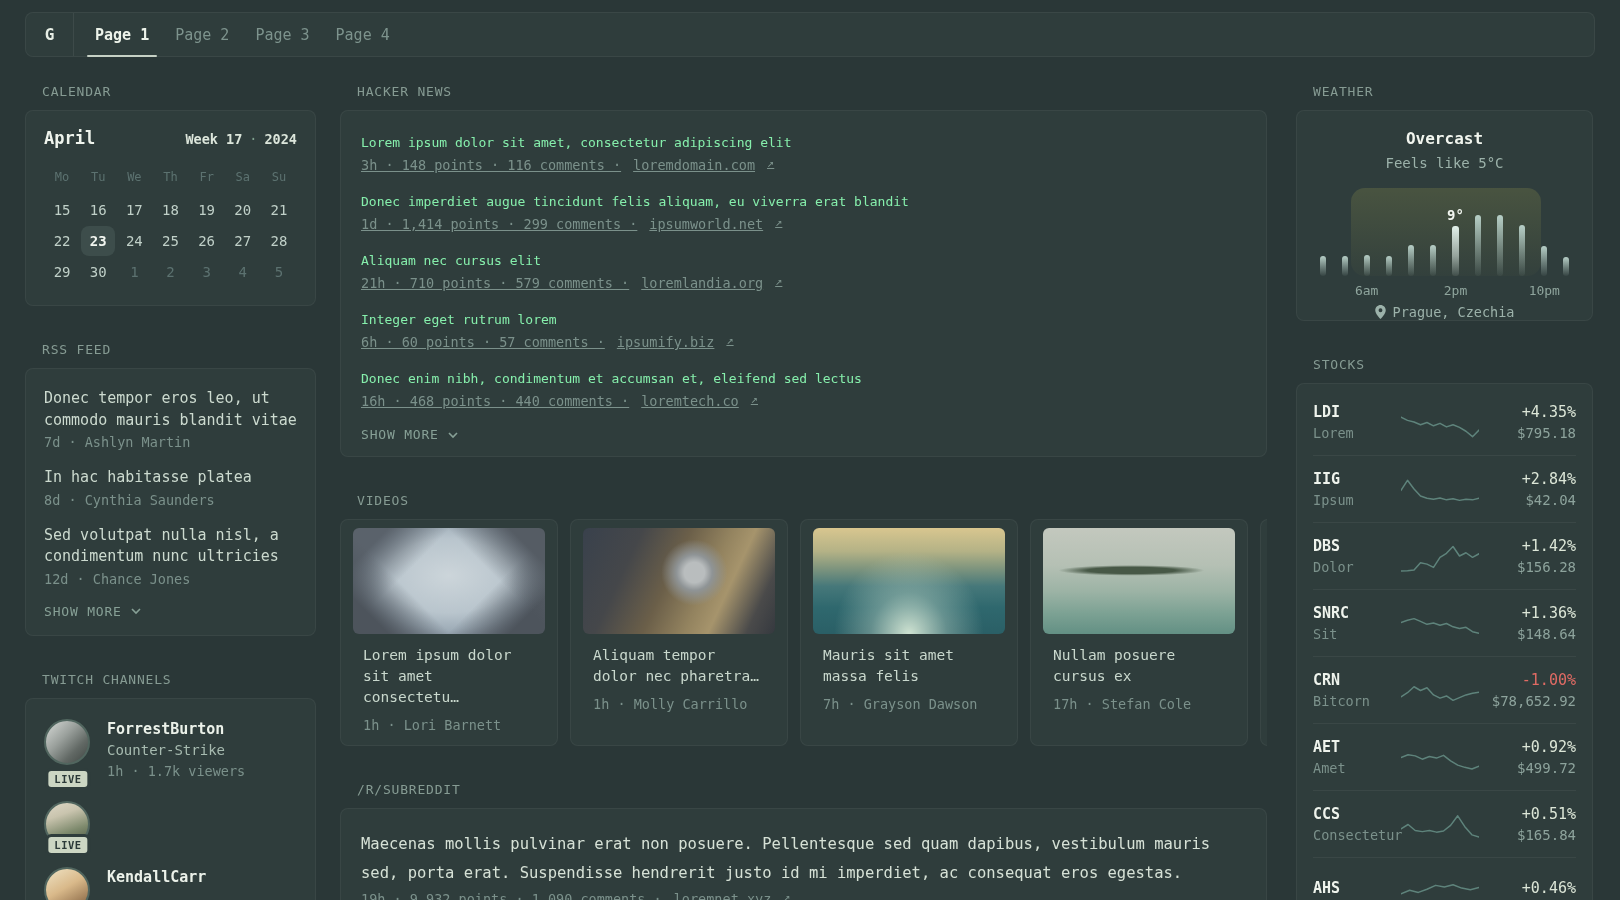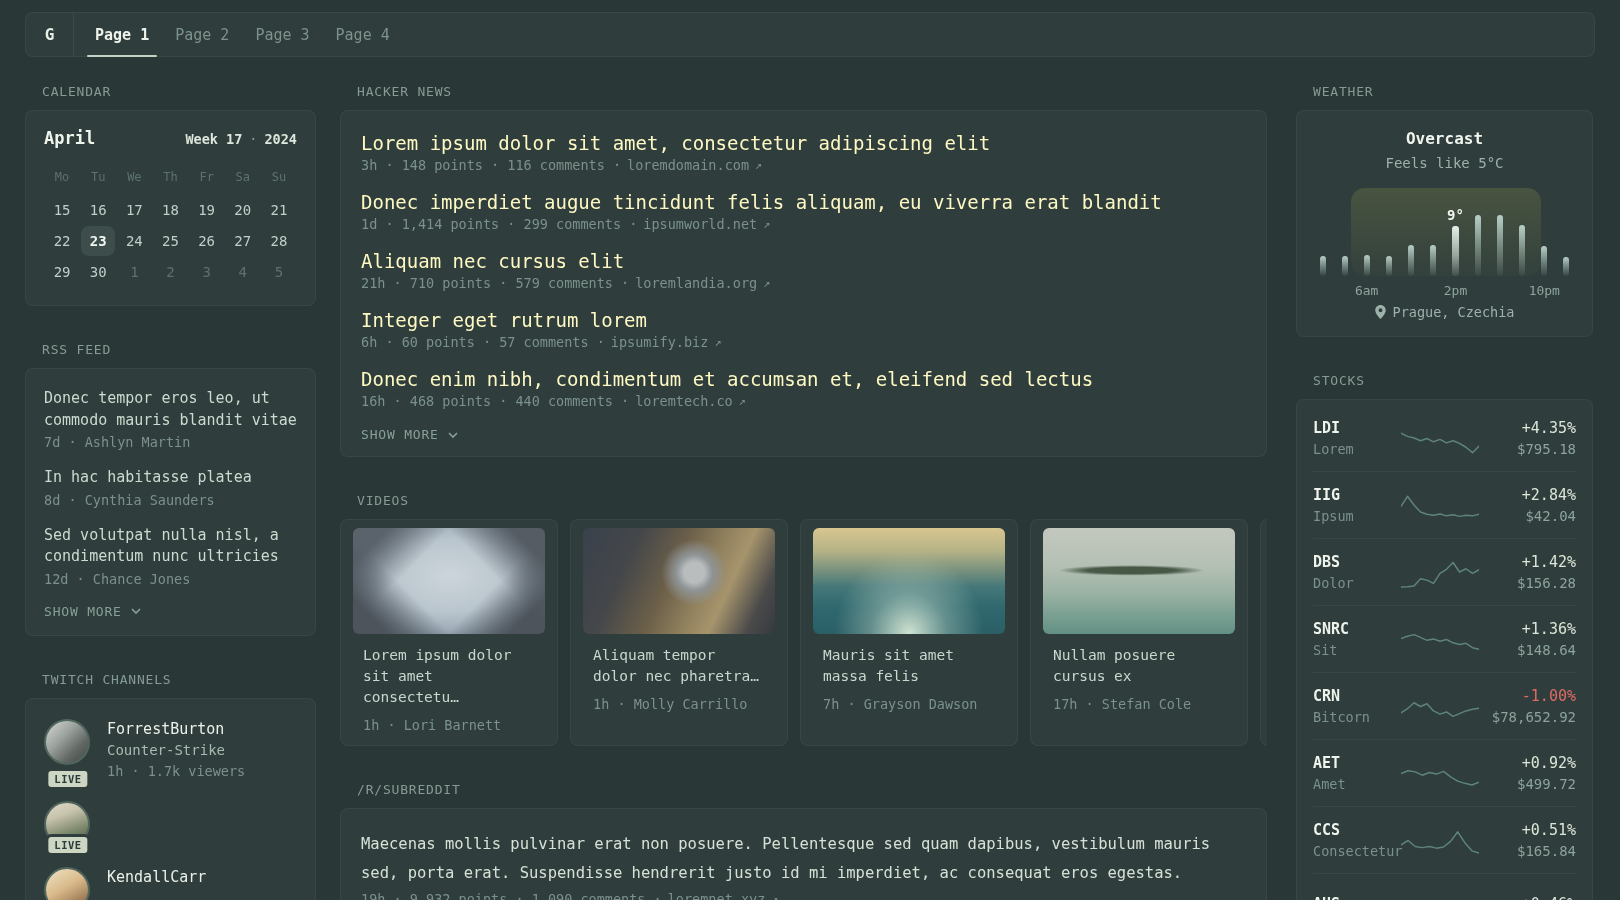--- a/index.html
+++ b/index.html
@@ -38,21 +38,21 @@
   .block { margin-bottom:36px; }
   .sec-title {
     font-size:13px; font-weight:normal; letter-spacing:.8px;
     color:#869b93; margin:0 0 11px 17px; white-space:nowrap;
   }
   .card {
     background:#2f3d3c; border:1px solid rgba(255,255,255,.05);
     border-radius:8px;
   }
   .item-meta { font-size:13.5px; color:#7b918b; margin-top:3px; }
-  .meta-row { display:flex; align-items:center; gap:6px; }
+  .meta-row { display:flex; gap:12px;text-decoration:underline; }
   .domain { color:#7b918b; cursor:pointer; }
   .arrow-ic { color:#7b918b; font-size:12px; line-height:1; }
   .show-more {
     display:flex; align-items:center; gap:8px; margin-top:4px;
     font-size:13px; letter-spacing:.8px; color:#87a096; cursor:pointer;
   }
   .chev { display:block; }
   
   .calendar { padding:17px 18px 18px; }
   .cal-head { display:flex; justify-content:space-between; align-items:baseline; }
@@ -76,27 +76,27 @@
   .tw-avatar-wrap { position:relative; width:48px; flex:none; }
   .tw-avatar { width:46px; height:46px; border-radius:50%; border:2px solid #51665f; }
   .live {
     position:absolute; left:50%; bottom:-9px; transform:translateX(-50%);
     background:#ccd6c3; color:#2b3938; font-size:10.5px; font-weight:bold;
     letter-spacing:.5px; padding:2px 6px; border-radius:6px; border:3px solid #2f3d3c;
   }
   .avatar-forrest { background:linear-gradient(135deg,#d8dbd8 0%,#9aa09c 40%,#626965 70%,#3f4643 100%); }
   .avatar-trisha  { background:linear-gradient(160deg,#ded8c6 0%,#c9c4ae 30%,#7e8a6d 65%,#4a543f 100%); }
   .avatar-kendall { background:linear-gradient(150deg,#efe3c4 0%,#d9b98a 45%,#9b7a55 80%,#6e563c 100%); }
-  .tw-name { font-size:15px; font-weight:normal; color:#ebf1e9; line-height:21px; }
+  .tw-name { font-size:15px; font-weight:bold; color:#ebf1e9; line-height:21px; }
   .tw-cat  { font-size:14px; color:#a7bbb0; line-height:21px; }
   .tw-meta { font-size:13.5px; color:#7b918b; line-height:20px; }
   
   .hn { padding:21px 20px 14px; }
   .hn-item { margin-bottom:18px; }
-  .hn-title { font-size:19px; line-height:22px; color:#fef9c3; cursor:pointer; white-space:nowrap; overflow:hidden; }
+  .hn-title { font-size:13px; line-height:22px; color:#86efac; cursor:pointer; white-space:nowrap; overflow:hidden; }
   
   .vid-row { display:flex; gap:12px; overflow:hidden; }
   .vid-card {
     width:218px; flex:none; background:#2f3d3c;
     border:1px solid rgba(255,255,255,.05); border-radius:8px;
     padding:8px 12px 12px; cursor:pointer;
   }
   .vid-thumb { height:106px; border-radius:6px; }
   .vid-title { font-size:14.5px; line-height:21px; color:#c9d8cd; margin:11px 10px 0; white-space:normal; }
   .vid-meta  { font-size:13.5px; color:#7b918b; margin:9px 10px 0; white-space:nowrap; }
@@ -114,21 +114,21 @@
     linear-gradient(180deg,#d8c68f 0%,#b4b286 22%,#7f957e 38%,#46787a 55%,#2f686e 75%,#2a5f66 100%); }
   .thumb-canoe-fog { background:
     radial-gradient(ellipse 38% 5% at 46% 40%,#475846 0 60%,rgba(71,88,70,0) 100%),
     linear-gradient(180deg,#c3c8be 0%,#b5c0b4 35%,#9cb3a5 60%,#7da294 80%,#639084 100%); }
   .thumb-fog-figure { background:
     linear-gradient(170deg,#75808d 0%,#6e7078 35%,#60565c 60%,#4e4248 80%,#413940 100%); }
   
   .sub { padding:21px 20px; }
   .sub-title { font-size:15.5px; line-height:29px; color:#d6e1d6; cursor:pointer; }
   
-  .weather { padding:18px 16px 16px; text-align:center; }
+  .weather { padding:18px 16px 0; text-align:center; }
   .w-cond { font-size:16px; font-weight:bold; color:#f1f5ee; }
   .w-feels { font-size:14px; color:#9cb2aa; margin-top:7px; }
   .w-chart { position:relative; height:88px; width:250px; margin:17px auto 28px; }
   .w-day {
     position:absolute; left:12.5%; right:11.5%; top:0; bottom:0; border-radius:14px;
     background:linear-gradient(180deg,rgba(146,148,76,.26),rgba(146,148,76,.04));
   }
   .w-bars { position:absolute; left:0; right:0; bottom:0; height:62px;
     display:flex; justify-content:space-between; align-items:flex-end; }
   .w-bar { position:relative; width:6px; border-radius:3px;

